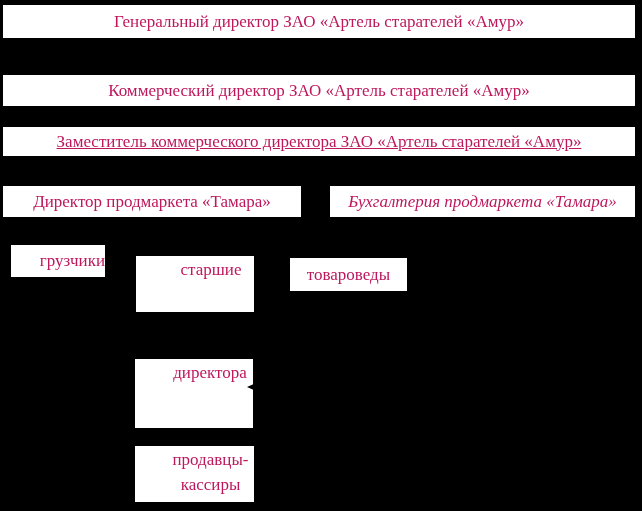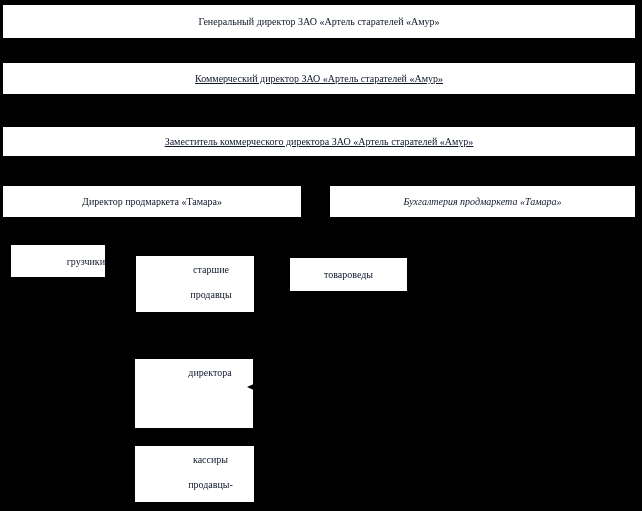--- a/index.html
+++ b/index.html
@@ -7,22 +7,22 @@
     padding: 0;
     background: #ffffff;
   }
   .canvas {
     position: relative;
     width: 642px;
     height: 511px;
     background: #000000;
     overflow: hidden;
     font-family: "Liberation Serif", "DejaVu Serif", serif;
-    font-size: 10px;
-    color: #0f172a;
+    font-size: 17px;
+    color: #be185d;
   }
   .box {
     position: absolute;
     background: #ffffff;
     border: 1px solid #000000;
     box-sizing: border-box;
     text-align: center;
   }
   .single {
     display: flex;
@@ -32,21 +32,21 @@
   .multi {
     padding-top: 1px;
     line-height: 25px;
   }
   .multi span {
     display: block;
     margin-left: 32px;
   }
   
   .b0 { left: 2px;   top: 4px;   width: 634px; height: 35px; }
-  .b1 { left: 2px;   top: 62px;  width: 634px; height: 33px; text-decoration: underline; }
+  .b1 { left: 2px;   top: 74px;  width: 634px; height: 33px; }
   .b2 { left: 2px;   top: 126px; width: 634px; height: 31px; text-decoration: underline; }
   .b3 { left: 2px;   top: 185px; width: 300px; height: 33px; }
   .b4 { left: 329px; top: 185px; width: 307px; height: 33px; font-style: italic; }
   .b5 { left: 10px;  top: 244px; width: 96px;  height: 34px; justify-content: flex-end; }
   .b6 { left: 135px; top: 255px; width: 120px; height: 58px; }
   .b7 { left: 289px; top: 257px; width: 119px; height: 35px; align-items: center; }
   .b8 { left: 134px; top: 358px; width: 120px; height: 71px; }
   .b9 { left: 134px; top: 445px; width: 121px; height: 58px; }
   
   .arrowhead {
@@ -84,31 +84,30 @@
   <div class="box single b4">
     <span>Бухгалтерия продмаркета «Тамара»</span>
   </div>
 
   <div class="box single b5">
     <span>грузчики</span>
   </div>
 
   <div class="box multi b6">
     <span>старшие</span>
-    <span>продавцы</span>
   </div>
 
   <div class="box single b7">
     <span>товароведы</span>
   </div>
 
   <div class="box multi b8">
     <span>директора</span>
   </div>
 
   <div class="box multi b9">
+    <span>продавцы-</span>
     <span>кассиры</span>
-    <span>продавцы-</span>
   </div>
 
   <div class="arrowhead"></div>
 
 </div>
 
 </body></html>

